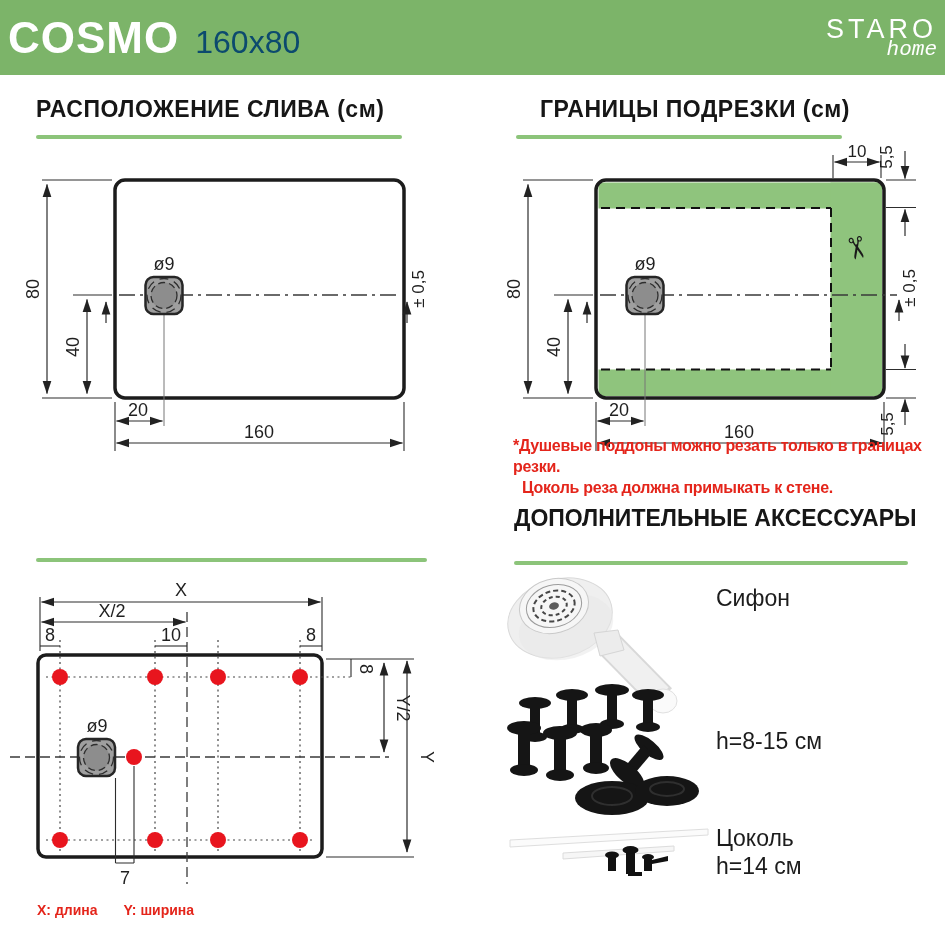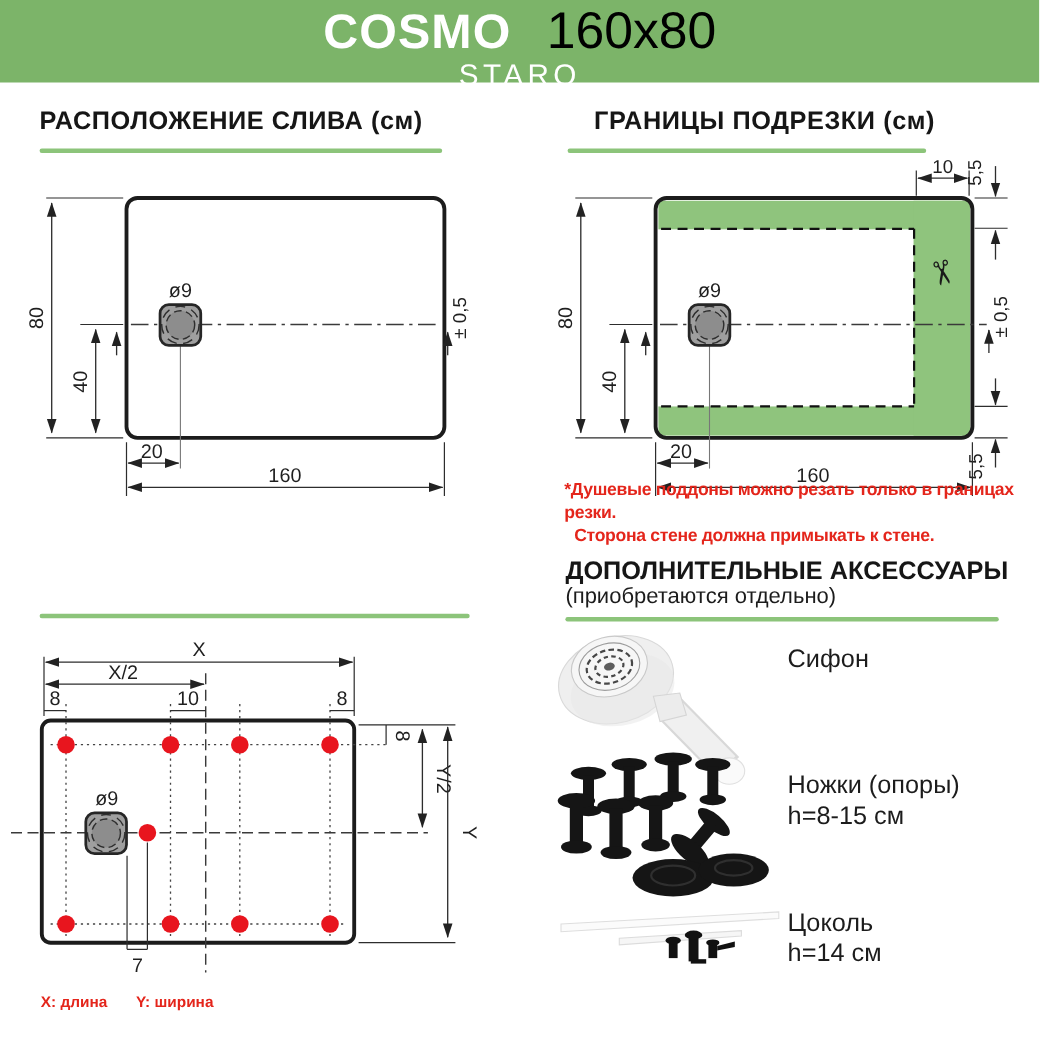--- a/index.html
+++ b/index.html
@@ -1,27 +1,27 @@
 <!DOCTYPE html>
 <html><head>
 <meta charset="utf-8">
 <style>
   html,body{margin:0;padding:0;background:#fff;}
   .page{position:relative;width:945px;height:945px;background:#fff;overflow:hidden;
         font-family:"Liberation Sans",sans-serif;}
   
   .header{position:absolute;left:0;top:0;width:945px;height:75px;background:#7cb469;
           display:flex;align-items:center;justify-content:space-between;
-          padding:0 8px;box-sizing:border-box;flex-direction:column;}
+          padding:0 8px;box-sizing:border-box;}
   .header-title{display:flex;align-items:baseline;}
   .model{font-size:44px;font-weight:700;letter-spacing:1px;color:#fff;}
-  .size{font-size:47px;font-weight:400;color:#000000;margin-left:32px;}
+  .size{font-size:32px;font-weight:400;color:#0c4a6e;margin-left:16px;}
   .logo{color:#fff;line-height:1;}
   .logo-main{font-size:27px;letter-spacing:4px;font-weight:400;}
-  .logo-sub{font-size:21px;font-style:italic;text-align:right;margin-top:-4px;}
+  .logo-sub{font-size:21px;font-style:italic;text-align:right;margin-top:-4px;font-family:Liberation Mono, monospace;}
   
   .sec-title{position:absolute;font-size:23px;font-weight:700;color:#161616;letter-spacing:.5px;white-space:nowrap;}
   .sec-subtitle{position:absolute;font-size:20px;font-weight:400;color:#1c1c1c;white-space:nowrap;}
   .underline{position:absolute;height:4px;background:#8cc47a;border-radius:2px;}
   
   .note{position:absolute;left:513px;top:436px;width:432px;color:#e4251b;
         font-size:16px;font-weight:700;letter-spacing:-.3px;line-height:1.3;}
   .note .l2{padding-left:9px;}
   .legend{position:absolute;left:37px;top:902px;display:flex;gap:26px;
           color:#e4251b;font-size:14px;font-weight:700;}
@@ -63,21 +63,20 @@
 
   <div class="sec-title" style="left:36px;top:96px;">РАСПОЛОЖЕНИЕ СЛИВА (см)</div>
   <div class="underline" style="left:36px;top:135px;width:366px;"></div>
 
   <div class="sec-title" style="left:540px;top:96px;">ГРАНИЦЫ ПОДРЕЗКИ (см)</div>
   <div class="underline" style="left:516px;top:135px;width:326px;"></div>
 
   <div class="underline" style="left:36px;top:558px;width:391px;"></div>
 
   <div class="sec-title" style="left:514px;top:505px;letter-spacing:0;">ДОПОЛНИТЕЛЬНЫЕ АКСЕССУАРЫ</div>
-  <div class="sec-subtitle" style="left:514px;top:531px;">(приобретаются отдельно)</div>
   <div class="underline" style="left:514px;top:561px;width:394px;"></div>
 
   <svg style="left:0;top:145px;" width="472" height="325" viewBox="0 145 472 325">
     <defs>
       <marker id="ah1" viewBox="0 0 10 8" refX="9.5" refY="4" markerWidth="11" markerHeight="8.8" orient="auto-start-reverse">
         <path d="M10 4 L0 0.7 L0 7.3 Z" fill="#222"></path>
       </marker>
     </defs>
     <rect class="tray" x="115" y="180" width="289" height="218" rx="10"></rect>
     <path class="cl" d="M119 295 H401"></path>
@@ -175,21 +174,21 @@
       <text class="d" x="619" y="416">20</text>
     </g>
     <g>
       <path class="dimln" d="M597.5 443 H882.5" marker-start="url(#ah2)" marker-end="url(#ah2)"></path>
       <text class="d" x="739" y="438">160</text>
     </g>
   </svg>
 
   <div class="note">
     <div class="l1">*Душевые поддоны можно резать только в границах резки.</div>
-    <div class="l2">Сторона стене должна примыкать к стене.</div>
+    <div class="l2">Цоколь реза должна примыкать к стене.</div>
   </div>
 
   <svg style="left:0;top:575px;" width="472" height="330" viewBox="0 575 472 330">
     <defs>
       <marker id="ah3" viewBox="0 0 10 8" refX="9.5" refY="4" markerWidth="11" markerHeight="8.8" orient="auto-start-reverse">
         <path d="M10 4 L0 0.7 L0 7.3 Z" fill="#222"></path>
       </marker>
     </defs>
     <rect class="tray" x="38" y="655" width="284" height="202" rx="8"></rect>
     <path class="dot" d="M60 640 V853 M155 640 V853 M218 640 V853 M300 640 V853"></path>
@@ -331,18 +330,17 @@
           <ellipse cx="630.5" cy="850" rx="8" ry="4"></ellipse>
         <rect x="628" y="872" width="14" height="4"></rect>
         <rect x="644" y="858" width="8" height="13"></rect>
           <ellipse cx="648" cy="857" rx="6" ry="3"></ellipse>
         <polygon points="652,860 668,856 668,861 652,864"></polygon>
       </g>
     </g>
   </svg>
 
   <div class="acc-label" style="top:585px;">Сифон</div>
-  <div class="acc-label" style="top:700px;">Ножки (опоры)</div>
   <div class="acc-spec" style="top:728px;">h=8-15 см</div>
   <div class="acc-label" style="top:825px;">Цоколь</div>
   <div class="acc-spec" style="top:853px;">h=14 см</div>
 
 </div>
 
 </body></html>

